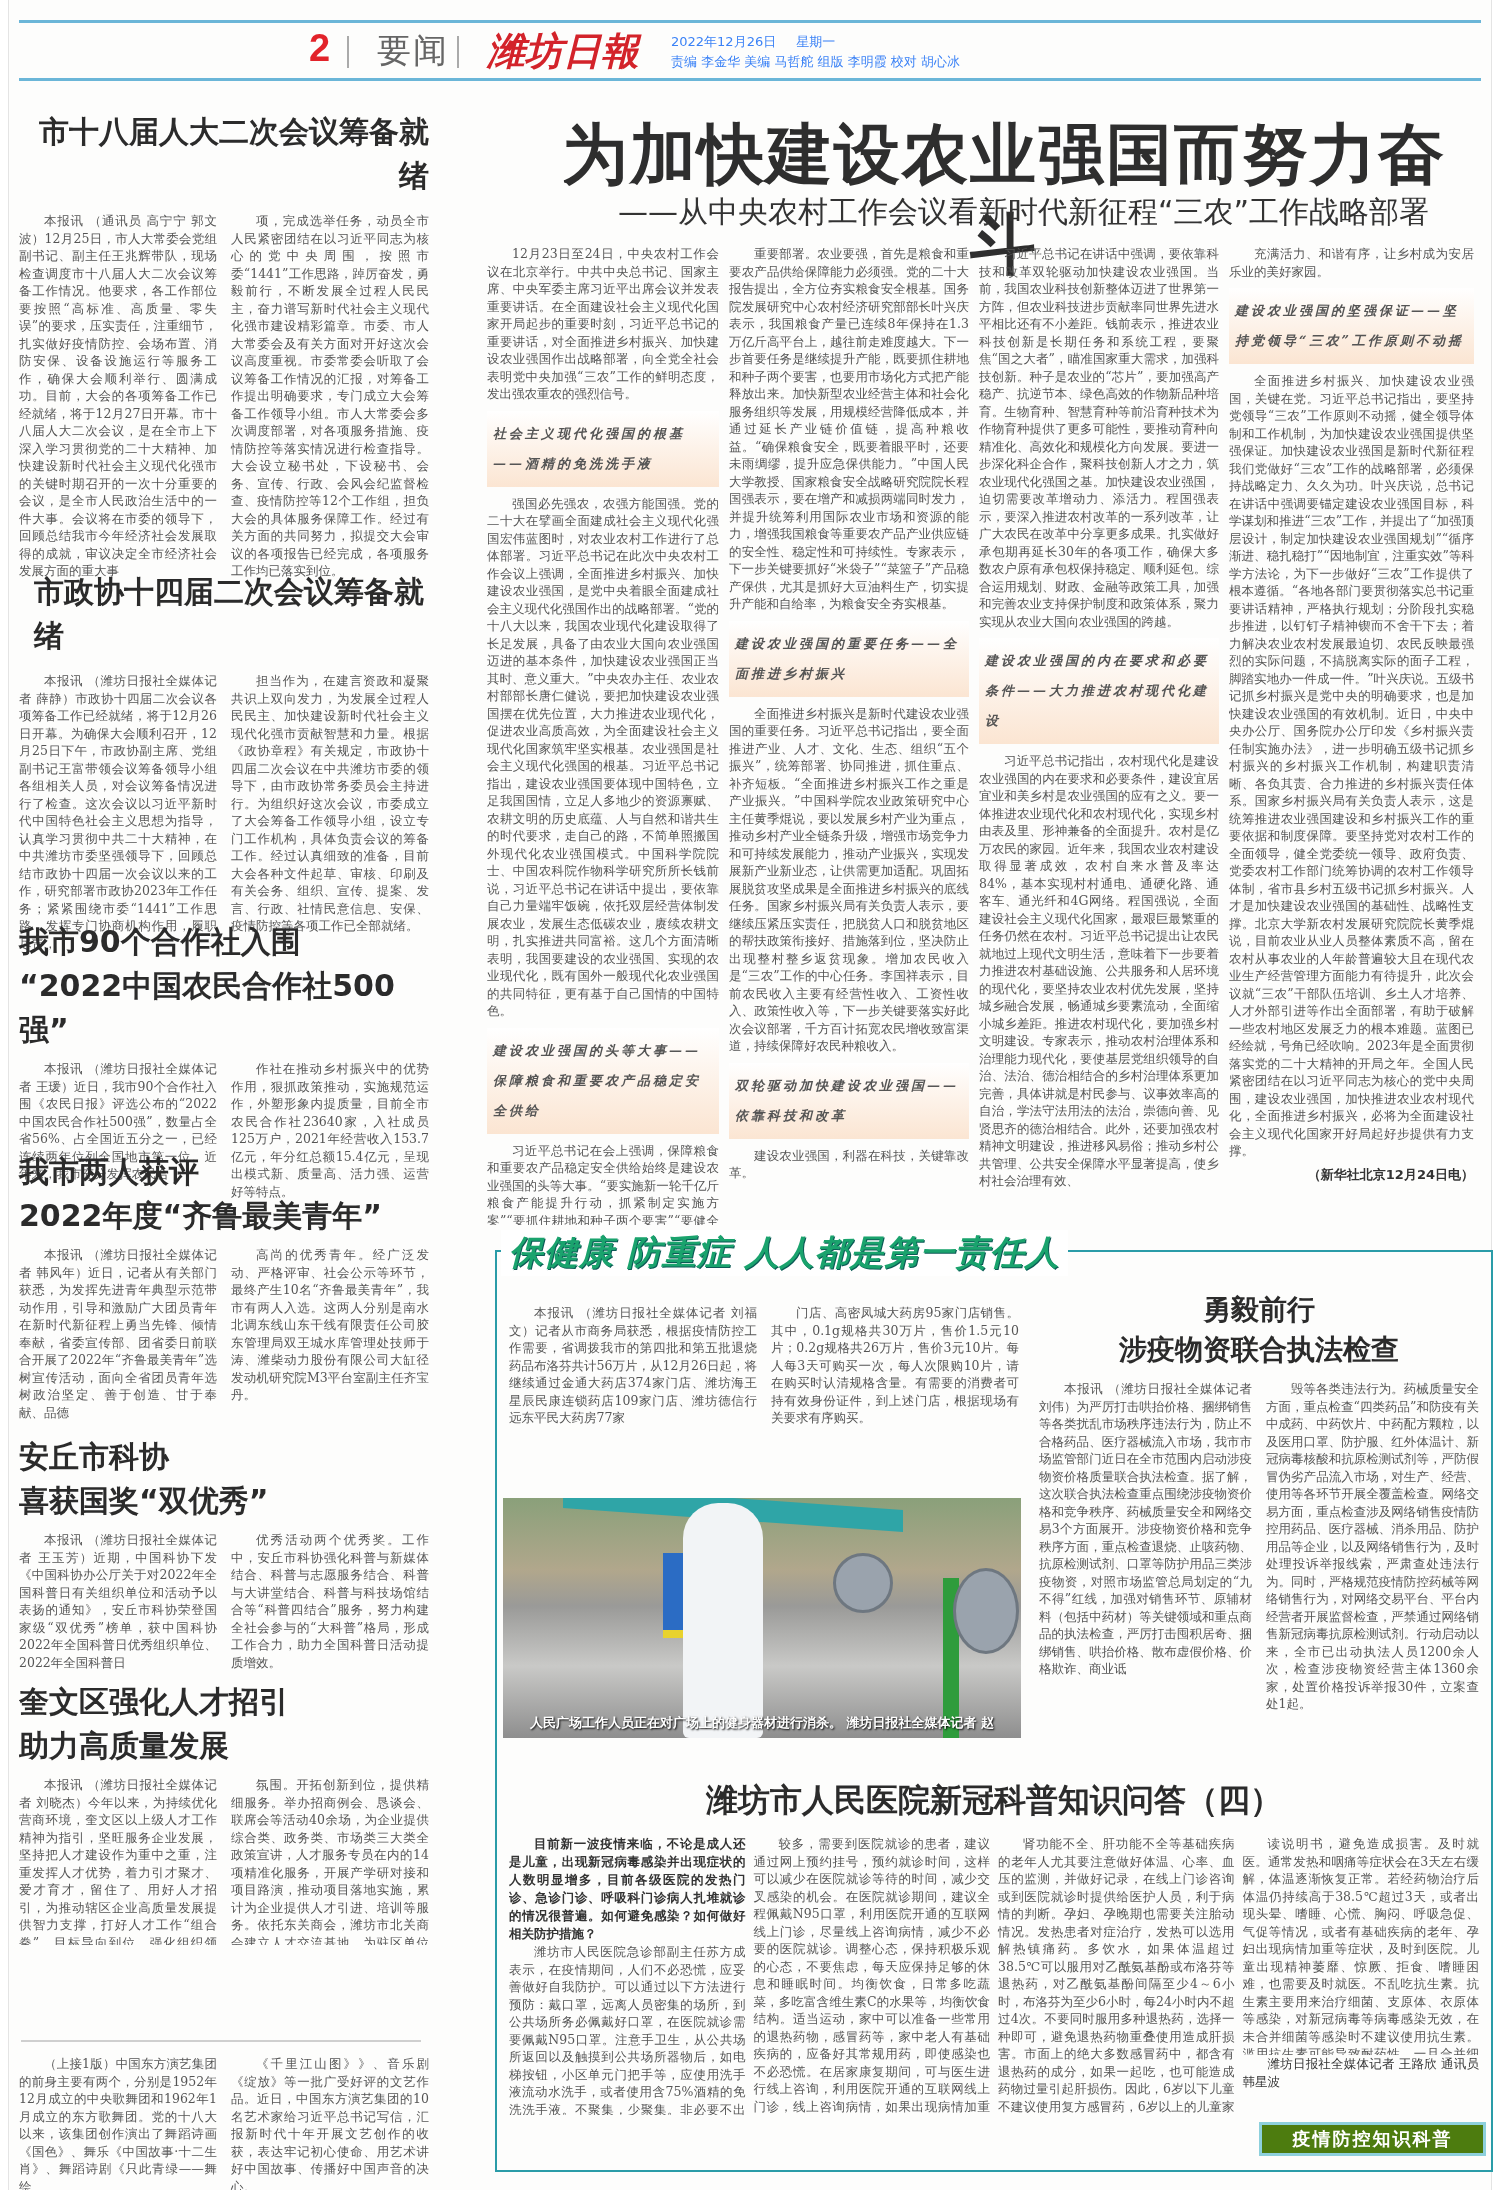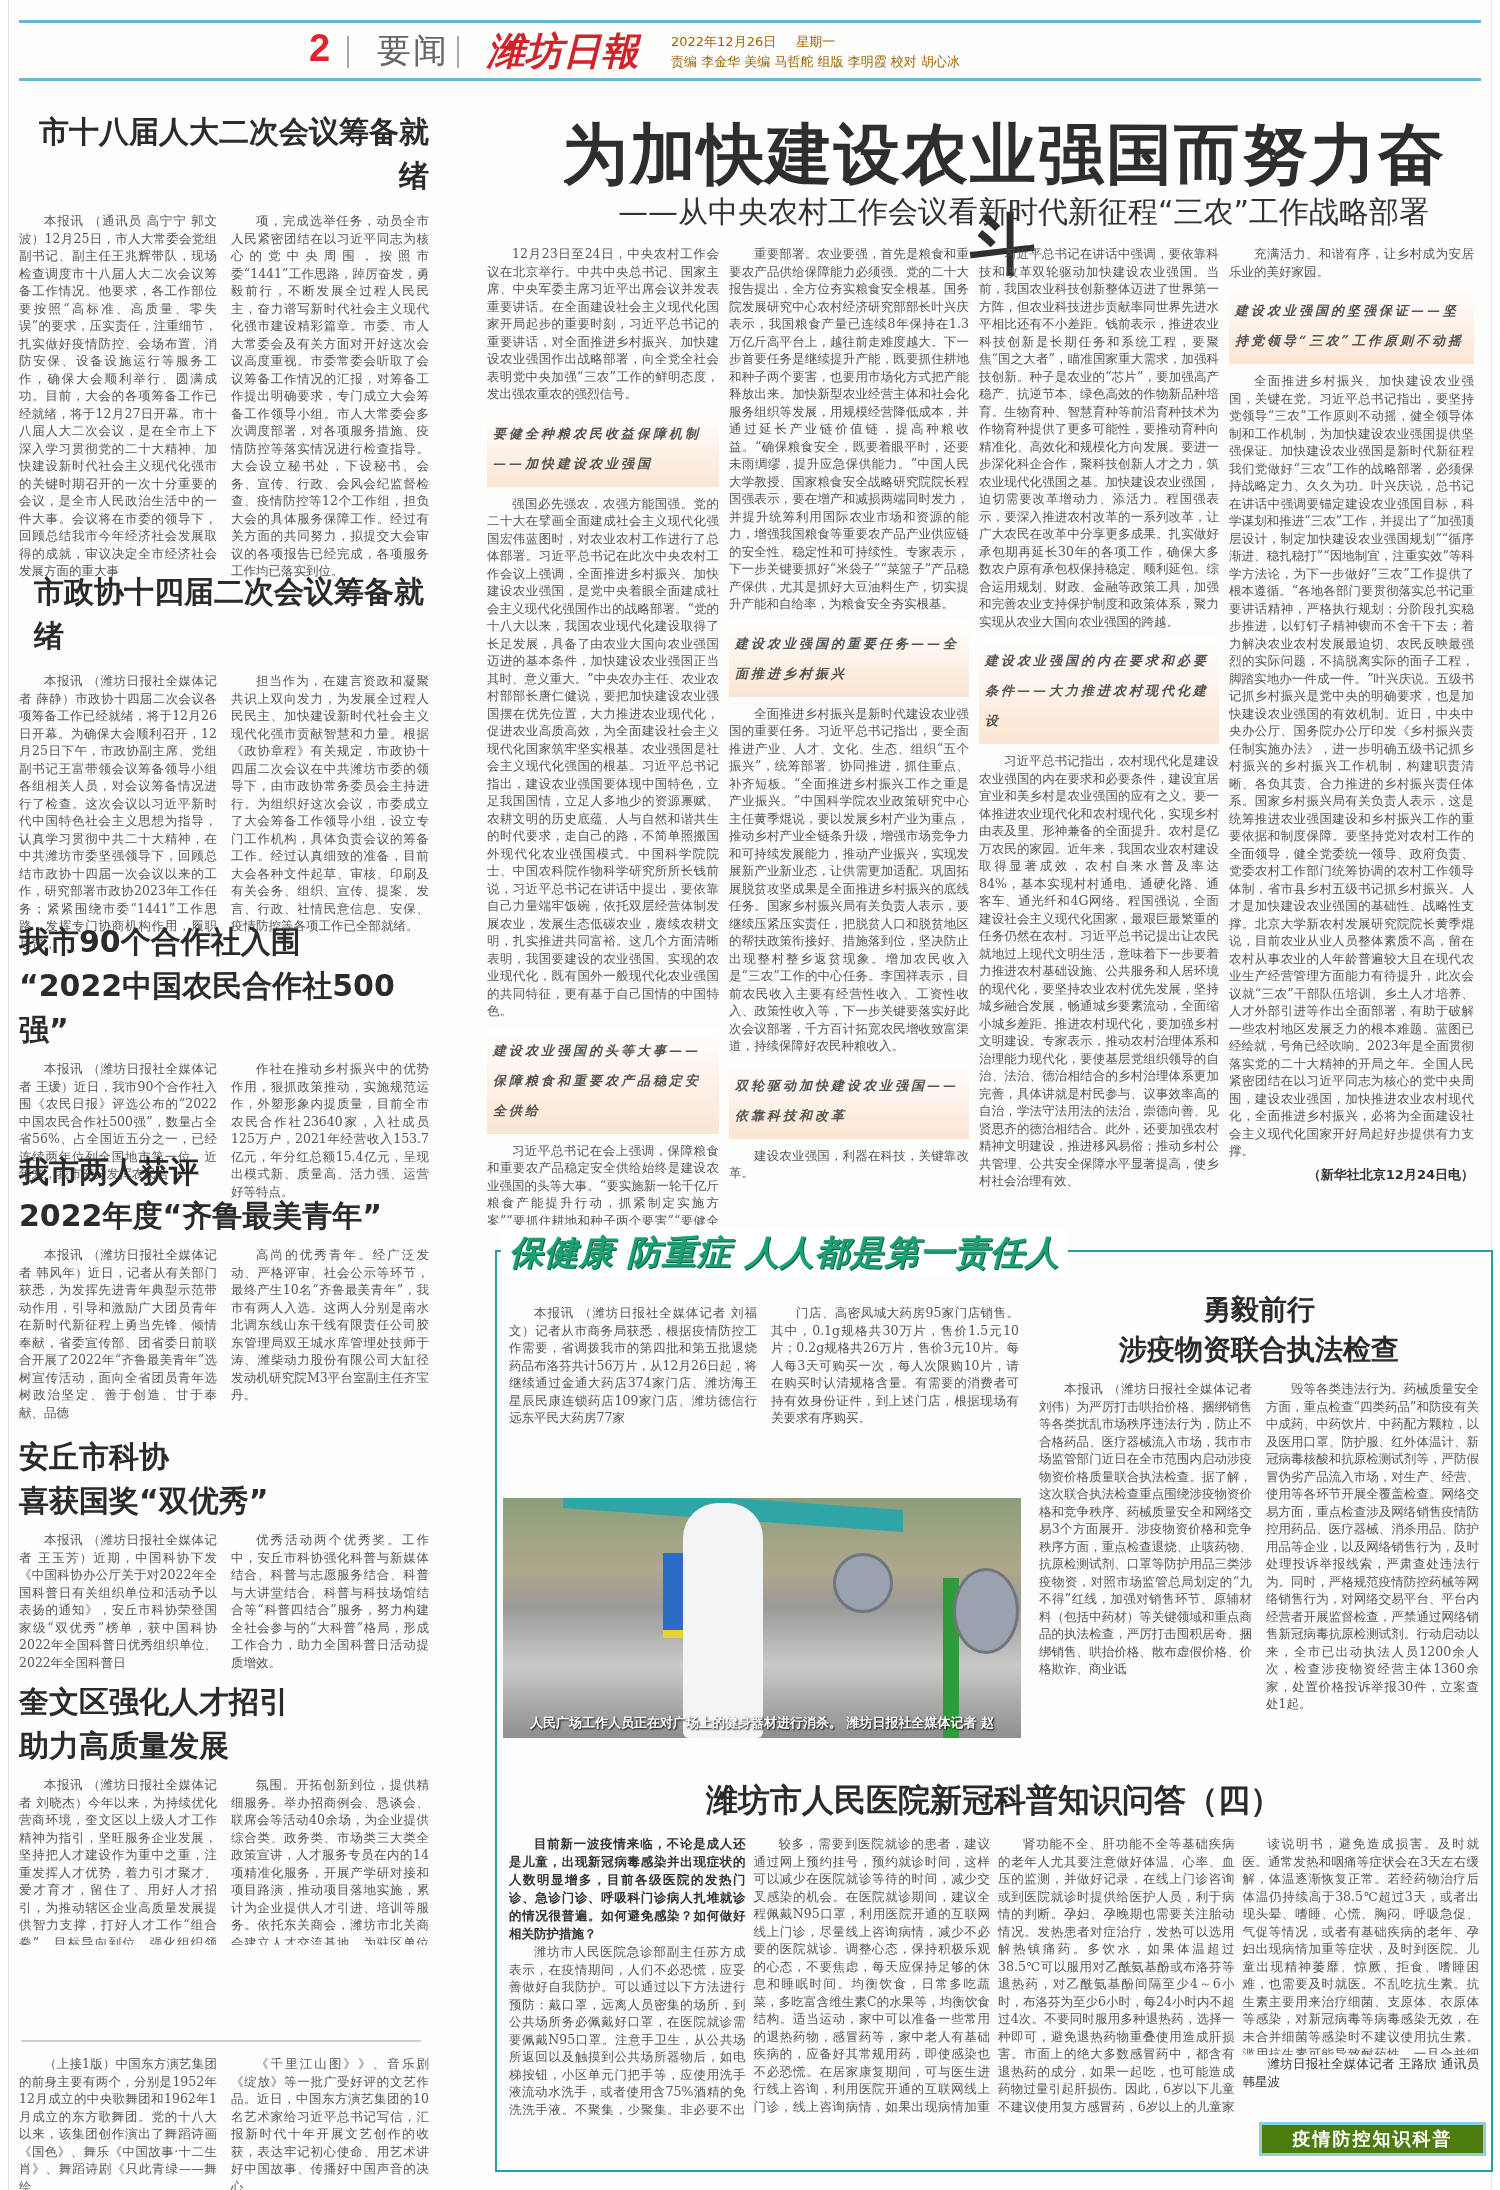--- a/index.html
+++ b/index.html
@@ -4,21 +4,21 @@
 <style>
 *{box-sizing:border-box;margin:0;padding:0}
 body{width:1500px;height:2190px;background:#fff;font-family:"DejaVu Serif",serif;color:#333;position:relative;overflow:hidden}
 .page{position:absolute;left:8px;top:0;width:1484px;height:2190px;background:#fdfdfc;border-left:1px solid #e4e4e4;border-right:1px solid #e4e4e4}
 .rule{position:absolute;left:10px;right:10px;height:3px;background:#6bb6d8}
 .masthead{position:absolute;left:0;right:0;top:24px;height:55px}
 .pagenum{position:absolute;left:300px;top:3px;font:bold 38px "Liberation Sans",sans-serif;color:#e2232a}
 .vsep{position:absolute;top:12px;width:2px;height:32px;background:#aaa}
 .section{position:absolute;left:368px;top:4px;font:34px "DejaVu Sans",sans-serif;color:#666;letter-spacing:2px}
 .logo{position:absolute;left:478px;top:2px;font:italic bold 38px "DejaVu Serif",serif;color:#d3232a}
-.dateline{position:absolute;left:662px;top:8px;font:13px "DejaVu Sans",sans-serif;color:#a16207;line-height:20px}
+.dateline{position:absolute;left:662px;top:8px;font:13px "DejaVu Sans",sans-serif;color:#3b82f6;line-height:20px}
 .dateline span{margin-right:20px}
 .col{position:absolute}
 .h-left{font:bold 30px "DejaVu Sans",sans-serif;color:#2b2b2b;line-height:44px}
 .body-txt{font:12.5px "DejaVu Serif",serif;color:#555;line-height:17.5px;text-align:justify;text-indent:2em}
 .cols2{display:grid;grid-template-columns:1fr 1fr;column-gap:14px}
 .main-title{position:absolute;left:530px;top:110px;width:930px;text-align:center;font:bold 66px "DejaVu Serif",serif;color:#2e2e2e;letter-spacing:2px}
 .main-sub{position:absolute;left:530px;top:192px;width:930px;text-align:right;font:30px "DejaVu Sans",sans-serif;color:#333;padding-right:40px}
 .subhead{background:linear-gradient(180deg,#fff 0%,#fbe5d2 100%);font:italic bold 13px "DejaVu Serif",serif;color:#555;padding:8px 6px;line-height:30px;letter-spacing:3px;margin:8px 0}
 .credit{font:bold 13px "DejaVu Sans",sans-serif;text-align:right;color:#333;margin-top:6px}
 .health-box{position:absolute;left:486px;top:1250px;width:998px;height:922px;border:2px solid #2a9ca8}
@@ -113,21 +113,21 @@
       <div class="body-txt">（上接1版）中国东方演艺集团的前身主要有两个，分别是1952年12月成立的中央歌舞团和1962年1月成立的东方歌舞团。党的十八大以来，该集团创作演出了舞蹈诗画《国色》、舞乐《中国故事·十二生肖》、舞蹈诗剧《只此青绿——舞绘</div>
       <div class="body-txt">《千里江山图》》、音乐剧《绽放》等一批广受好评的文艺作品。近日，中国东方演艺集团的10名艺术家给习近平总书记写信，汇报新时代十年开展文艺创作的收获，表达牢记初心使命、用艺术讲好中国故事、传播好中国声音的决心。</div>
     </div>
   </div>
 
   <div class="main-title">为加快建设农业强国而努力奋斗</div>
   <div class="main-sub">——从中央农村工作会议看新时代新征程“三农”工作战略部署</div>
 
   <div class="col" style="left:478px;top:245px;width:232px;height:980px;overflow:hidden">
     <div class="body-txt">12月23日至24日，中央农村工作会议在北京举行。中共中央总书记、国家主席、中央军委主席习近平出席会议并发表重要讲话。在全面建设社会主义现代化国家开局起步的重要时刻，习近平总书记的重要讲话，对全面推进乡村振兴、加快建设农业强国作出战略部署，向全党全社会表明党中央加强“三农”工作的鲜明态度，发出强农重农的强烈信号。</div>
-    <div class="subhead">要健全种粮农民收益保障机制——加快建设农业强国</div>
+    <div class="subhead">社会主义现代化强国的根基——酒精的免洗洗手液</div>
     <div class="body-txt">强国必先强农，农强方能国强。党的二十大在擘画全面建成社会主义现代化强国宏伟蓝图时，对农业农村工作进行了总体部署。习近平总书记在此次中央农村工作会议上强调，全面推进乡村振兴、加快建设农业强国，是党中央着眼全面建成社会主义现代化强国作出的战略部署。“党的十八大以来，我国农业现代化建设取得了长足发展，具备了由农业大国向农业强国迈进的基本条件，加快建设农业强国正当其时、意义重大。”中央农办主任、农业农村部部长唐仁健说，要把加快建设农业强国摆在优先位置，大力推进农业现代化，促进农业高质高效，为全面建设社会主义现代化国家筑牢坚实根基。农业强国是社会主义现代化强国的根基。习近平总书记指出，建设农业强国要体现中国特色，立足我国国情，立足人多地少的资源禀赋、农耕文明的历史底蕴、人与自然和谐共生的时代要求，走自己的路，不简单照搬国外现代化农业强国模式。中国科学院院士、中国农科院作物科学研究所所长钱前说，习近平总书记在讲话中提出，要依靠自己力量端牢饭碗，依托双层经营体制发展农业，发展生态低碳农业，赓续农耕文明，扎实推进共同富裕。这几个方面清晰表明，我国要建设的农业强国、实现的农业现代化，既有国外一般现代化农业强国的共同特征，更有基于自己国情的中国特色。</div>
     <div class="subhead">建设农业强国的头等大事——保障粮食和重要农产品稳定安全供给</div>
     <div class="body-txt">习近平总书记在会上强调，保障粮食和重要农产品稳定安全供给始终是建设农业强国的头等大事。“要实施新一轮千亿斤粮食产能提升行动，抓紧制定实施方案”“要抓住耕地和种子两个要害”“要健全种粮农民收益保障机制，健全主产区利益补偿机制”“要树立大食物观”……习近平总书记在会上作出</div>
   </div>
 
   <div class="col" style="left:720px;top:245px;width:240px;height:980px;overflow:hidden">
     <div class="body-txt">重要部署。农业要强，首先是粮食和重要农产品供给保障能力必须强。党的二十大报告提出，全方位夯实粮食安全根基。国务院发展研究中心农村经济研究部部长叶兴庆表示，我国粮食产量已连续8年保持在1.3万亿斤高平台上，越往前走难度越大。下一步首要任务是继续提升产能，既要抓住耕地和种子两个要害，也要用市场化方式把产能释放出来。加快新型农业经营主体和社会化服务组织等发展，用规模经营降低成本，并通过延长产业链价值链，提高种粮收益。“确保粮食安全，既要着眼平时，还要未雨绸缪，提升应急保供能力。”中国人民大学教授、国家粮食安全战略研究院院长程国强表示，要在增产和减损两端同时发力，并提升统筹利用国际农业市场和资源的能力，增强我国粮食等重要农产品产业供应链的安全性、稳定性和可持续性。专家表示，下一步关键要抓好“米袋子”“菜篮子”产品稳产保供，尤其是抓好大豆油料生产，切实提升产能和自给率，为粮食安全夯实根基。</div>
     <div class="subhead">建设农业强国的重要任务——全面推进乡村振兴</div>
     <div class="body-txt">全面推进乡村振兴是新时代建设农业强国的重要任务。习近平总书记指出，要全面推进产业、人才、文化、生态、组织“五个振兴”，统筹部署、协同推进，抓住重点、补齐短板。“全面推进乡村振兴工作之重是产业振兴。”中国科学院农业政策研究中心主任黄季焜说，要以发展乡村产业为重点，推动乡村产业全链条升级，增强市场竞争力和可持续发展能力，推动产业振兴，实现发展新产业新业态，让供需更加适配。巩固拓展脱贫攻坚成果是全面推进乡村振兴的底线任务。国家乡村振兴局有关负责人表示，要继续压紧压实责任，把脱贫人口和脱贫地区的帮扶政策衔接好、措施落到位，坚决防止出现整村整乡返贫现象。增加农民收入是“三农”工作的中心任务。李国祥表示，目前农民收入主要有经营性收入、工资性收入、政策性收入等，下一步关键要落实好此次会议部署，千方百计拓宽农民增收致富渠道，持续保障好农民种粮收入。</div>
     <div class="subhead">双轮驱动加快建设农业强国——依靠科技和改革</div>

